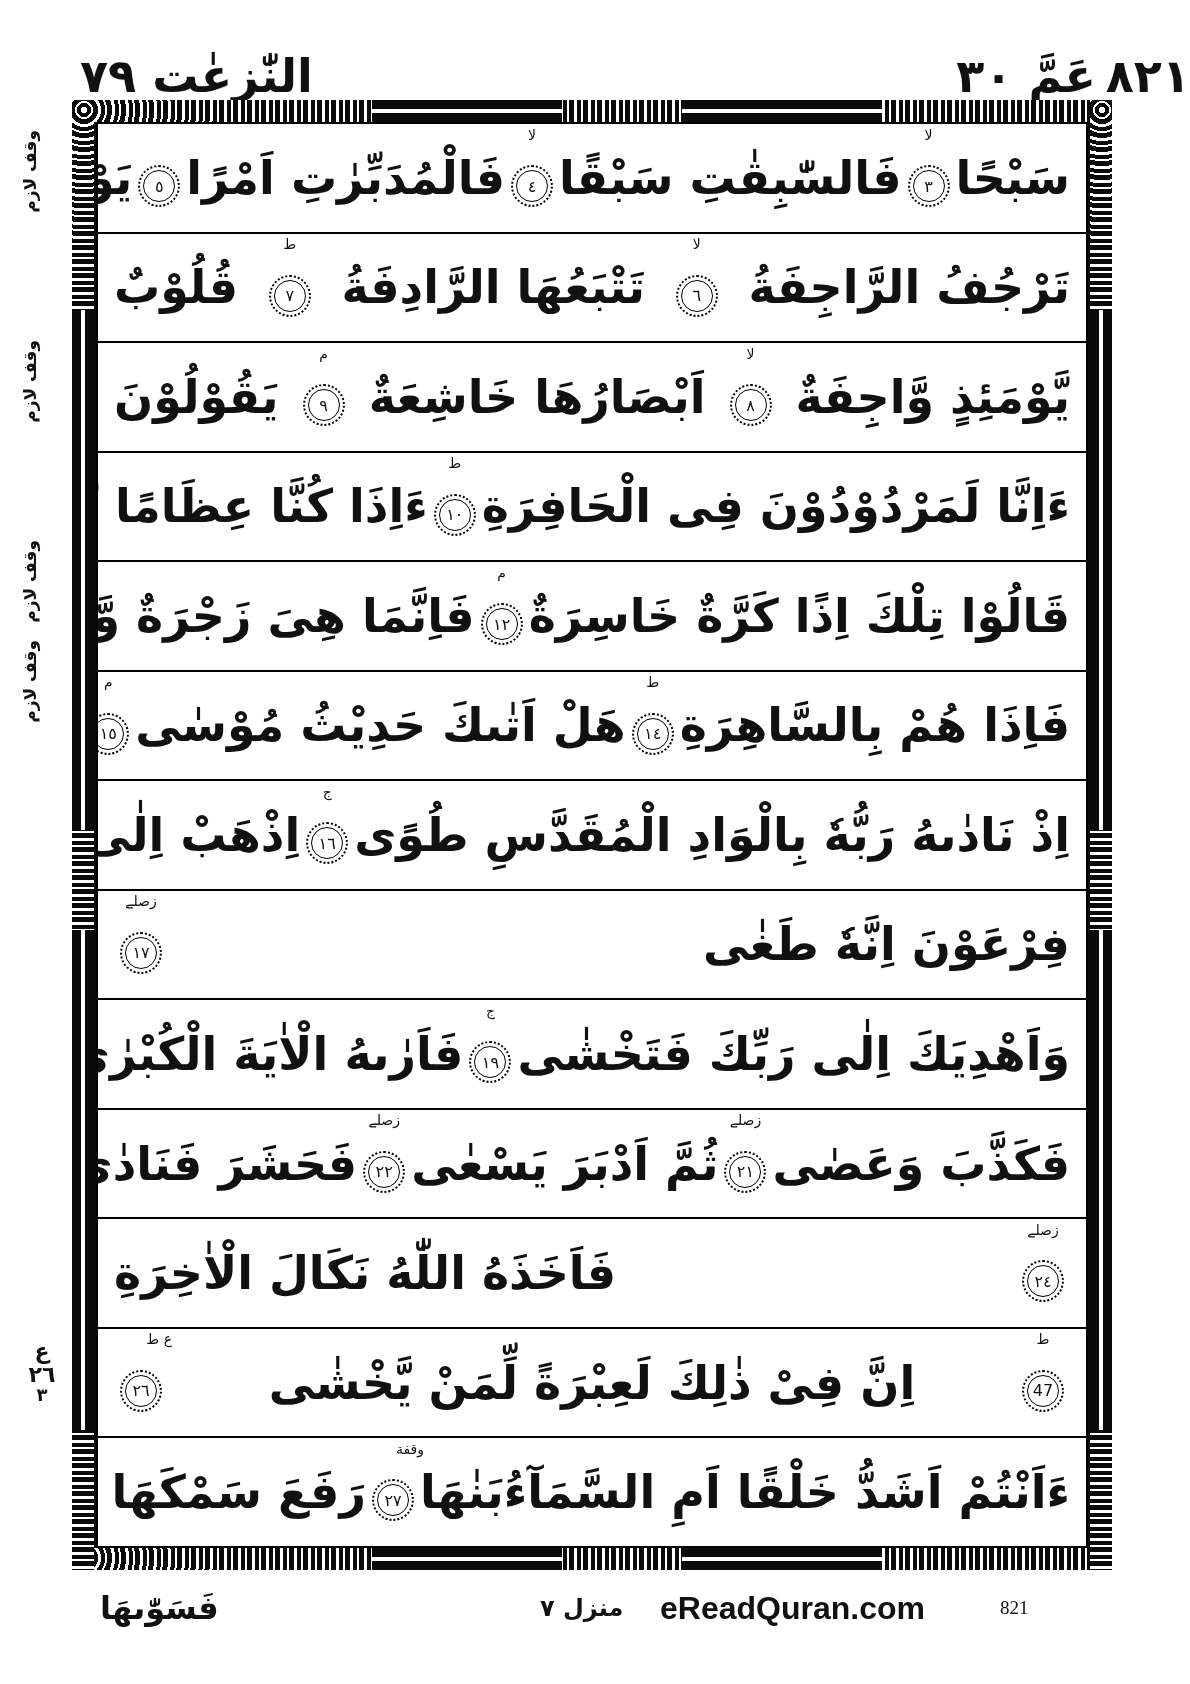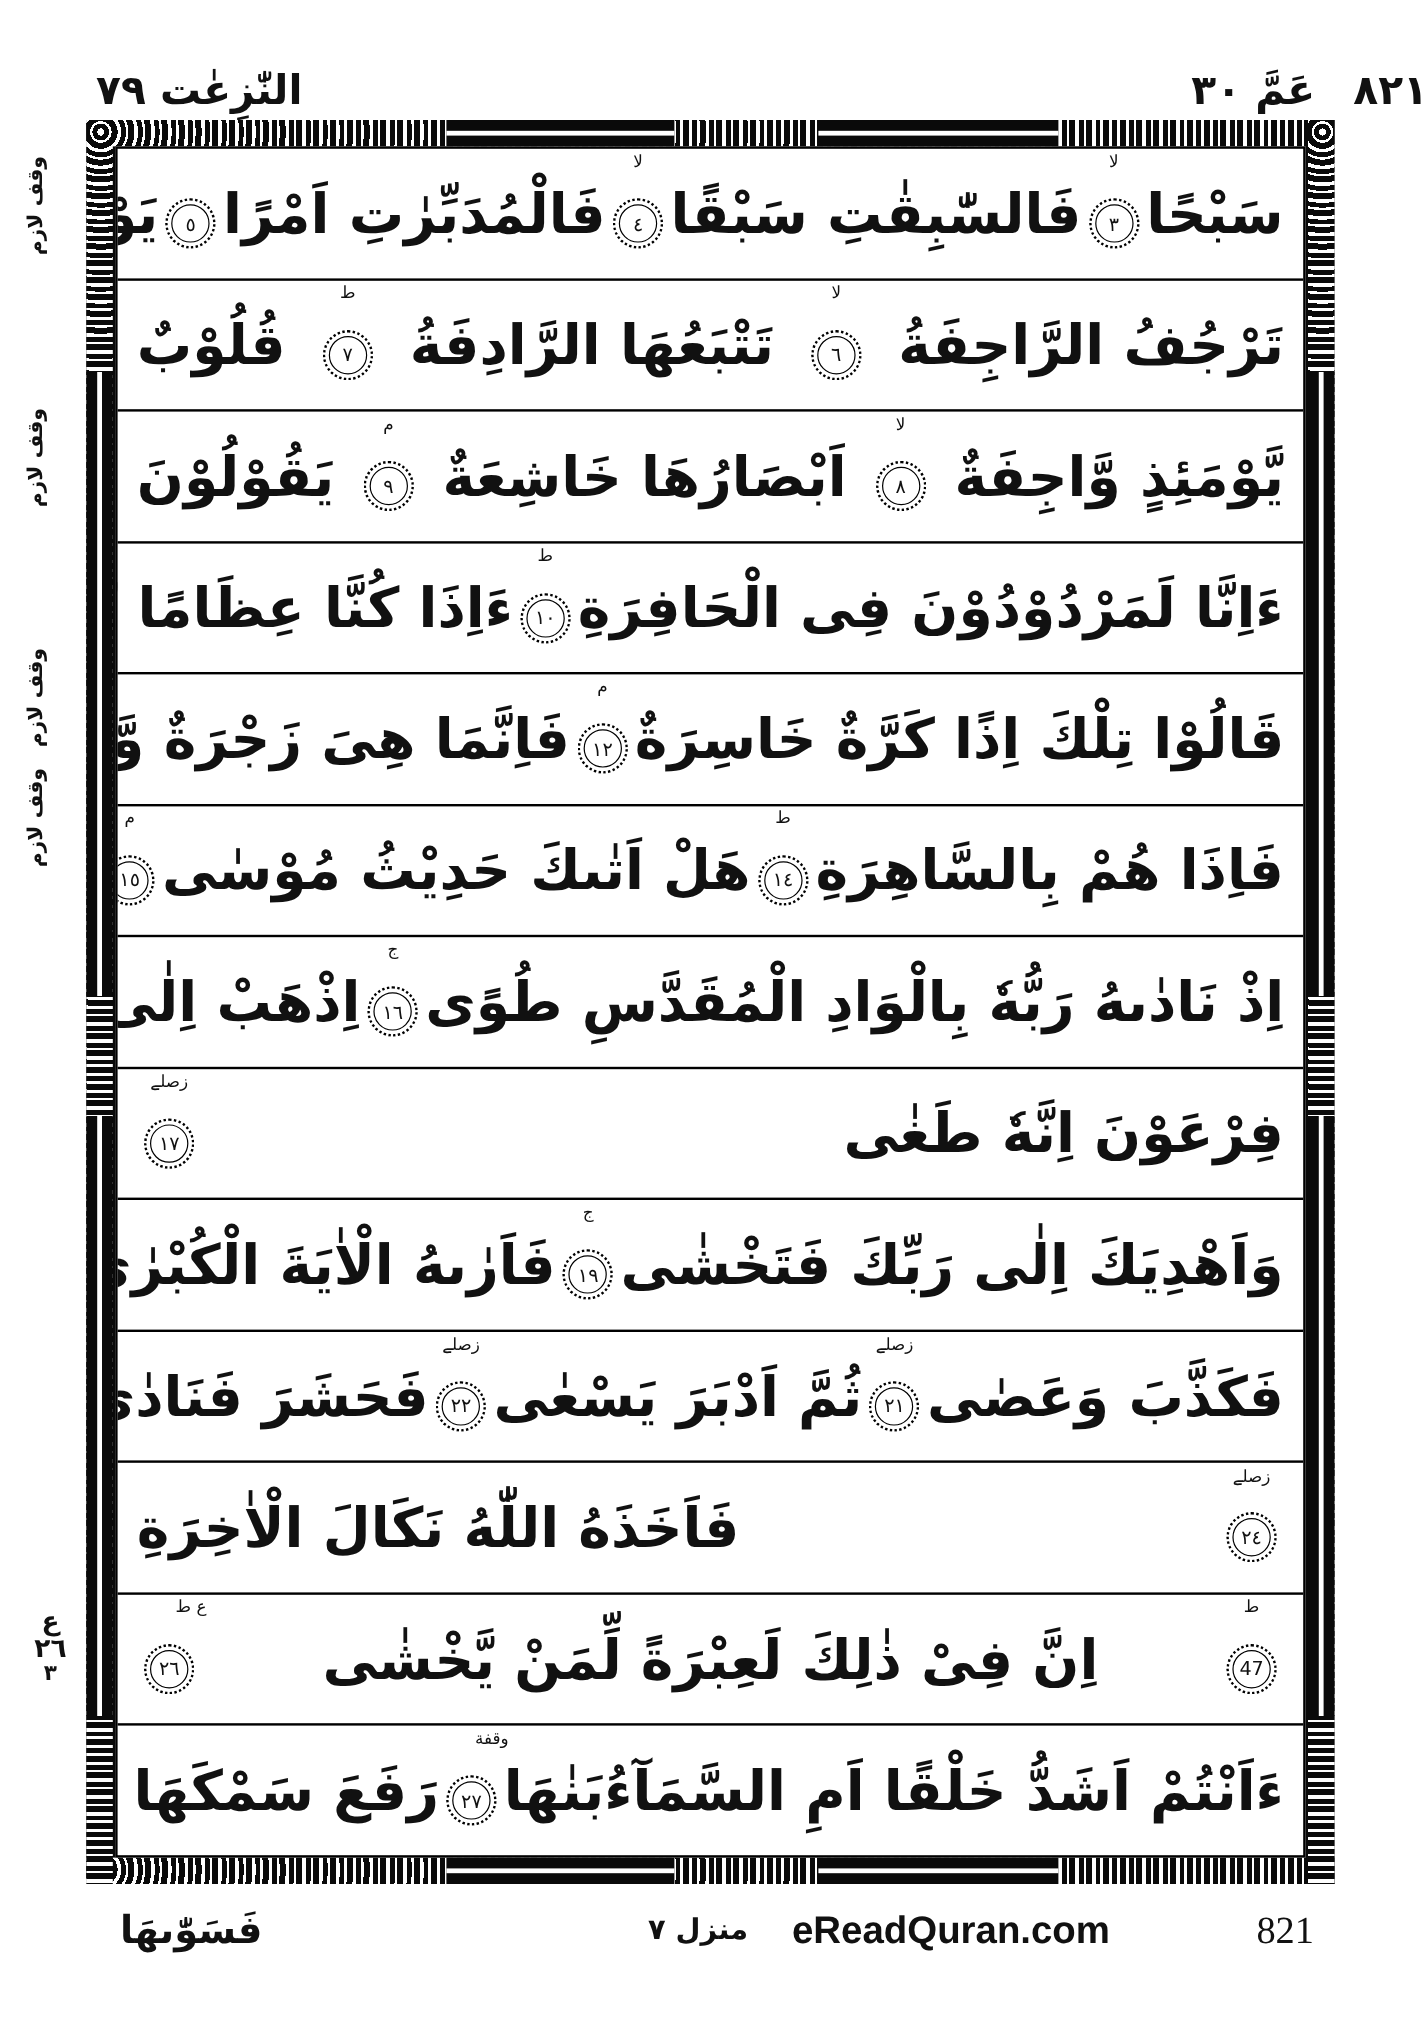--- a/index.html
+++ b/index.html
@@ -1,20 +1,20 @@
 <!DOCTYPE html>
 <html><head>
 <meta charset="utf-8">
 <style>
   html, body { margin:0; padding:0; background:#ffffff; }
   body { width:1190px; height:1684px; position:relative; overflow:hidden;
          font-family:"DejaVu Sans", sans-serif; color:#111; }
 
   
-  .hdr { position:absolute; top:52px; height:48px; font-size:34px; font-weight:bold;
+  .hdr { position:absolute; top:52px; height:48px; font-size:46px; font-weight:bold;
          line-height:48px; direction:rtl; font-family:"DejaVu Sans", sans-serif; }
   .hdr-right { right:94px; }
   .hdr-center { left:0; right:0; text-align:right; }
   .hdr-left { left:80px; }
 
   
   .frame-outer { position:absolute; left:72px; top:100px; width:1040px; height:1470px;
                  background:#0a0a0a; }
   .ornament-band { position:absolute; background:
       repeating-radial-gradient(circle at 12px 10px, #fff 0 3px, #0a0a0a 3px 7px, #fff 7px 9px, #0a0a0a 9px 14px); }
@@ -45,21 +45,21 @@
   .margin-note { position:absolute; left:20px; width:40px; font-size:17px; font-weight:bold;
                  writing-mode:vertical-rl; transform:rotate(180deg); text-align:center; direction:rtl; }
   .ruku { position:absolute; left:22px; top:1340px; width:40px; font-size:22px; font-weight:bold;
           text-align:center; line-height:1.05; direction:rtl; }
 
   
   .ftr { position:absolute; top:1588px; line-height:40px; }
   .ftr-catch { left:100px; font-size:32px; font-weight:bold; direction:rtl; }
   .ftr-manzil { left:540px; font-size:24px; font-weight:bold; direction:rtl; }
   .ftr-site { left:660px; font-size:32px; font-weight:bold; font-family:"Liberation Sans", sans-serif; }
-  .ftr-page { left:1047px; font-size:32px; font-family:"Liberation Serif", serif; }
+  .ftr-page { left:1000px; font-size:19px; font-family:"Liberation Serif", serif; }
 </style>
 </head>
 <body>
 
 <div class="hdr hdr-right">عَمَّ ٣٠</div>
 <div class="hdr hdr-center">٨٢١</div>
 <div class="hdr hdr-left">النّٰزِعٰت ٧٩</div>
 
 <div class="frame-outer">
   <div class="ornament-band band-top"></div>

